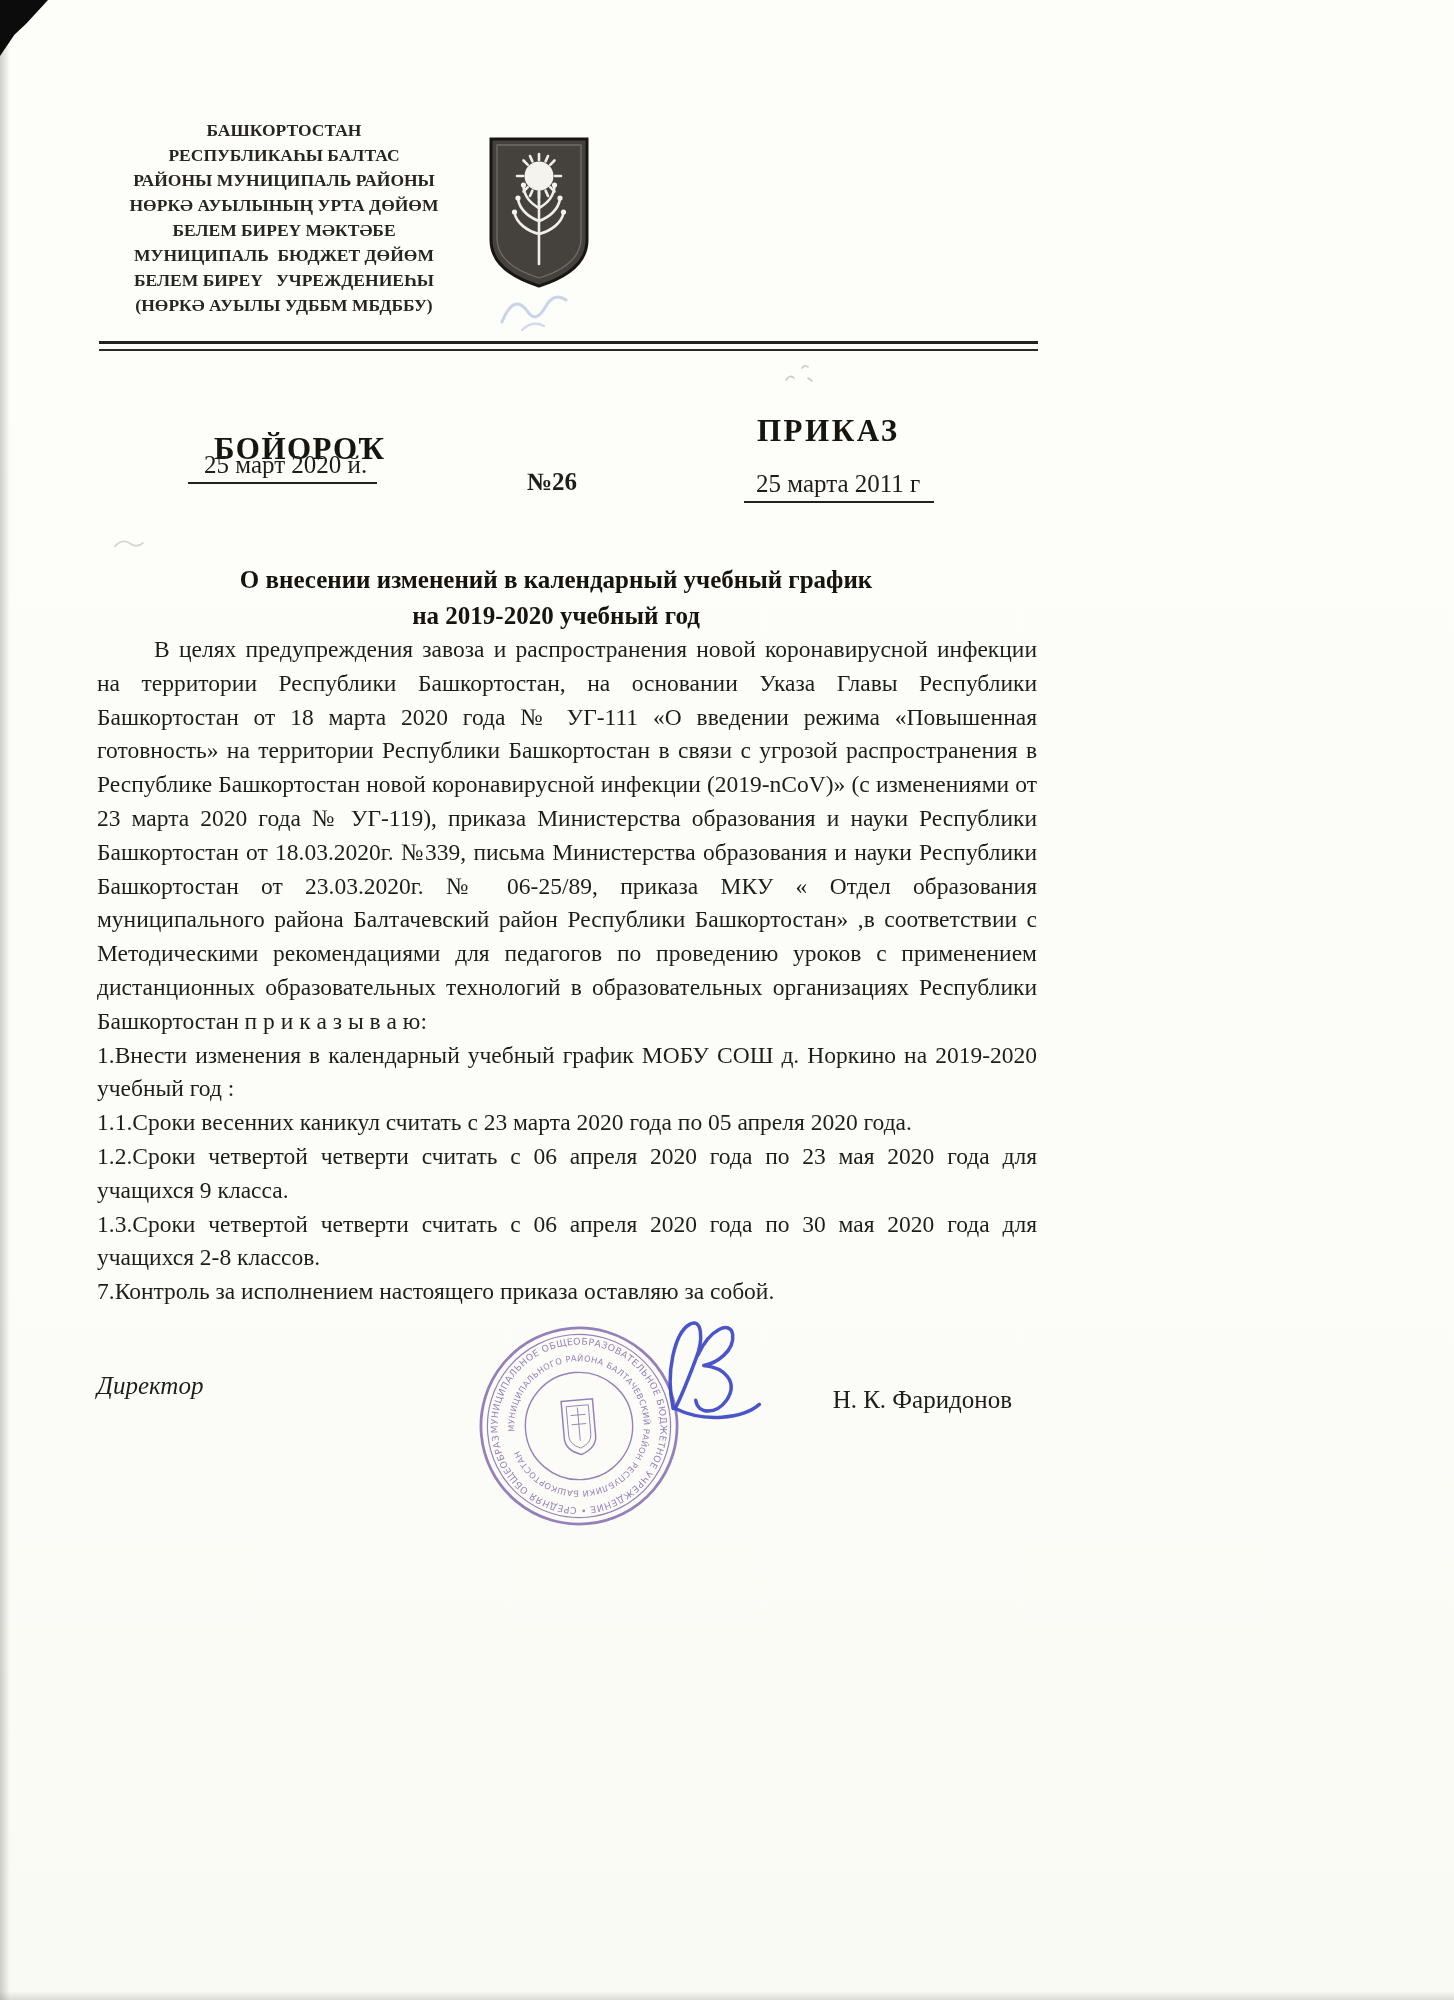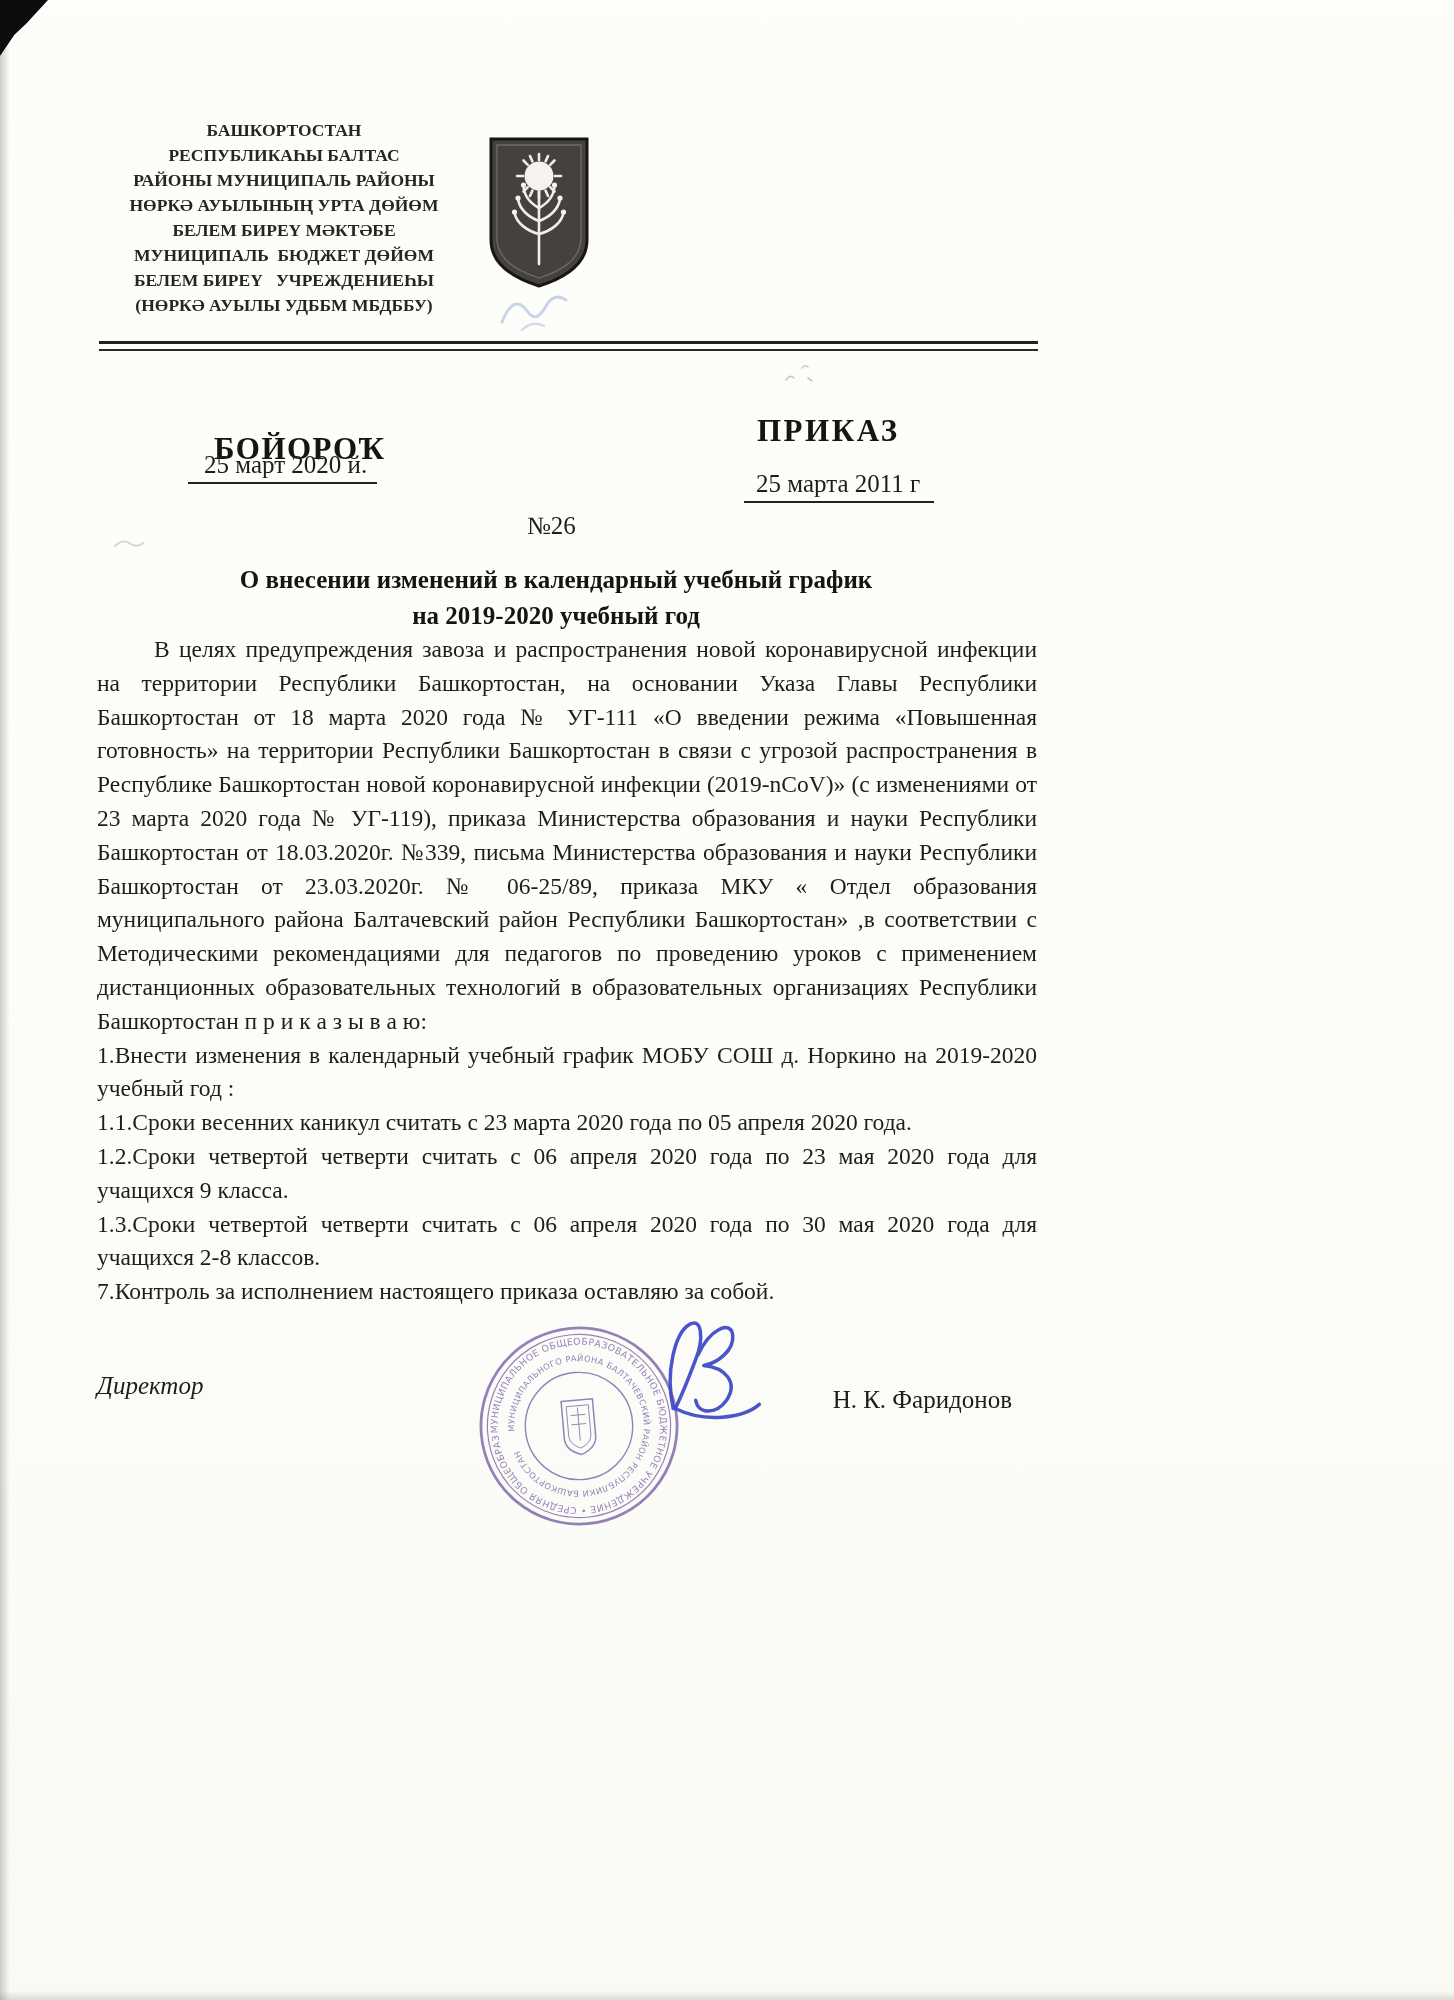--- a/index.html
+++ b/index.html
@@ -25,21 +25,21 @@
 
   .rule{position:absolute;left:99px;width:939px;height:0;}
   .rule1{top:341px;border-top:3.5px solid #23221e;}
   .rule2{top:349px;border-top:2px solid #2a2924;}
 
   .h-bash{position:absolute;left:214px;top:431px;font-size:31px;font-weight:bold;letter-spacing:1.5px;color:#16150f;}
   .h-rus{position:absolute;left:757px;top:413px;font-size:31px;font-weight:bold;letter-spacing:2.5px;color:#16150f;}
 
   .date-bash{position:absolute;left:188px;top:451px;font-size:25px;
     border-bottom:2px solid #23221c;padding:0 10px 3px 16px;}
-  .order-no{position:absolute;left:527px;top:468px;font-size:25px;font-weight:normal;margin-top:44px;}
+  .order-no{position:absolute;left:527px;top:468px;font-size:25px;font-weight:bold;}
   .date-rus{position:absolute;left:744px;top:470px;font-size:25px;
     border-bottom:2px solid #23221c;padding:0 14px 3px 12px;}
 
   .subject{position:absolute;left:100px;top:552px;width:912px;text-align:center;
     font-weight:bold;font-size:25px;line-height:36px;color:#15140e;margin-top:10px;}
 
   .bodytext{position:absolute;left:97px;top:633px;width:940px;
     font-size:23.5px;line-height:33.8px;text-align:justify;}
   .bodytext p{margin:0;}
   .preamble{text-indent:57px;}

